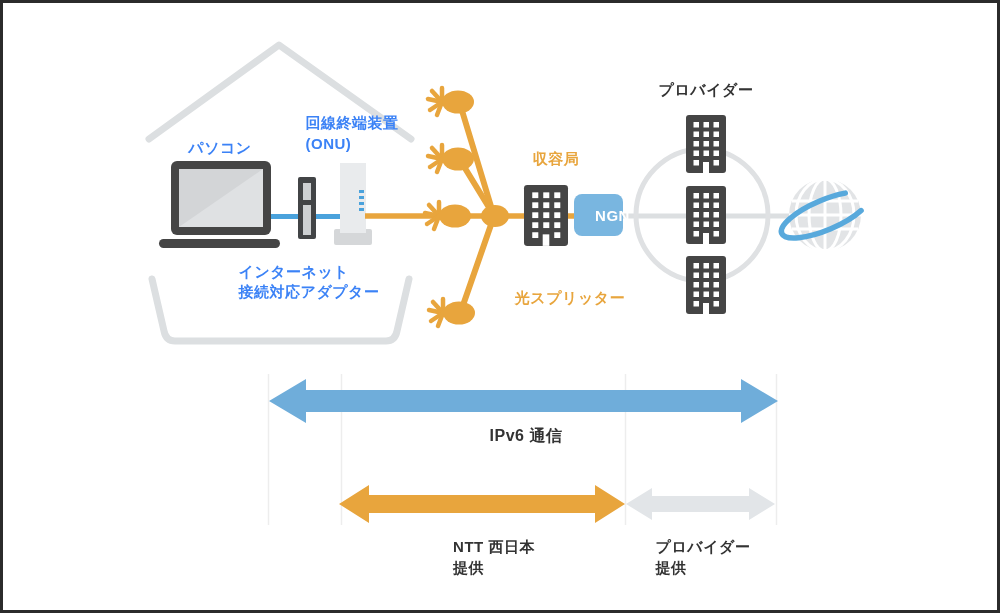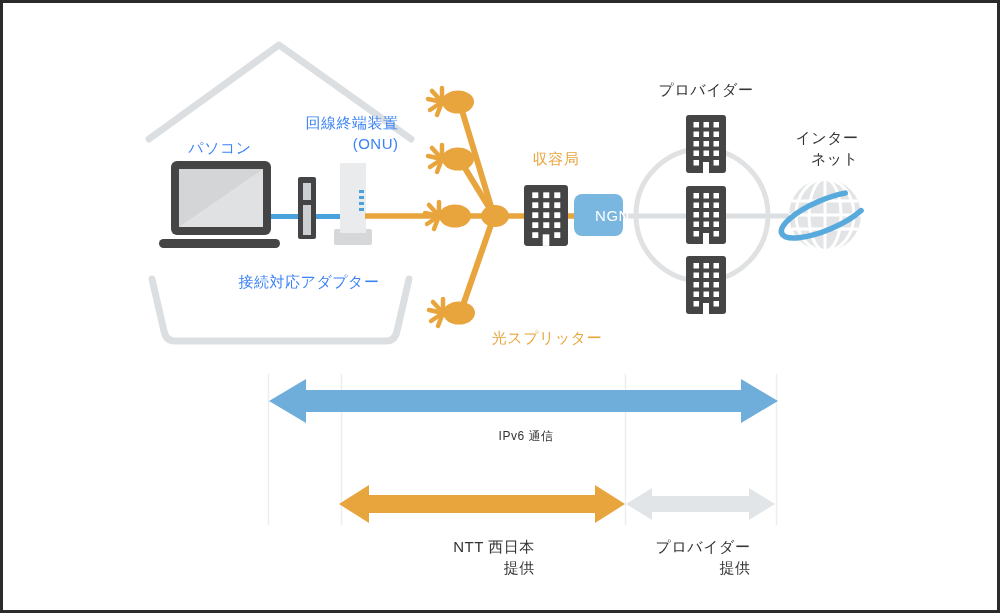--- a/index.html
+++ b/index.html
@@ -9,33 +9,33 @@
     box-sizing:border-box;
     border:3px solid #2b2b2b;
     background:#ffffff;
     font-family:"Liberation Sans","DejaVu Sans",sans-serif;
     overflow:hidden;
   }
   #art{position:absolute;left:0;top:0;}
   .lbl{
     position:absolute;
     transform:translate(-50%,-50%);
-    text-align:right;
-    font-weight:normal;
+    text-align:left;
+    font-weight:bold;
     font-size:15px;
     letter-spacing:0.5px;
     white-space:nowrap;
     line-height:20px;
   }
   .blue-t{color:#3b82f6;}
   .orange-t{color:#e8a53d;}
   .dark-t{color:#333333;}
   .white-t{color:#ffffff;padding-left:27px;}
   .lh22{line-height:21px;}
-  .fs16{font-size:12px;}
+  .fs16{font-size:16px;}
 </style>
 </head>
 <body>
 
 <div id="stage">
 
   <svg id="art" width="994" height="607" viewBox="0 0 994 607">
     <defs>
 
       <g id="foot" stroke="#e8a53d" stroke-width="4.5" stroke-linecap="round">
@@ -156,35 +156,32 @@
   </svg>
 
   <div class="lbl blue-t" style="left:217px;top:145px;">パソコン</div>
 
   <div class="lbl blue-t lh22" style="left:349px;top:130px;">
     <div>回線終端装置</div>
     <div>(ONU)</div>
   </div>
 
   <div class="lbl blue-t" style="left:306px;top:279px;">
+    <div>インターネット</div>
     <div>接続対応アダプター</div>
   </div>
 
   <div class="lbl orange-t" style="left:543px;top:156px;padding-left:20px;">収容局</div>
 
-  <div class="lbl orange-t" style="left:544px;top:295px;margin-top:40px;">光スプリッター</div>
+  <div class="lbl orange-t" style="left:567px;top:295px;">光スプリッター</div>
 
   <div class="lbl white-t" style="left:596px;top:213px;">NGN</div>
 
   <div class="lbl dark-t" style="left:703px;top:87px;">プロバイダー</div>
 
-  <div class="lbl dark-t lh22" style="left:824px;top:145px;">
-    <div>インター</div>
-    <div>ネット</div>
-  </div>
 
   <div class="lbl dark-t fs16" style="left:523px;top:433px;">IPv6 通信</div>
 
   <div class="lbl dark-t lh22" style="left:491px;top:554px;">
     <div>NTT 西日本</div>
     <div>提供</div>
   </div>
 
   <div class="lbl dark-t lh22" style="left:700px;top:554px;">
     <div>プロバイダー</div>

